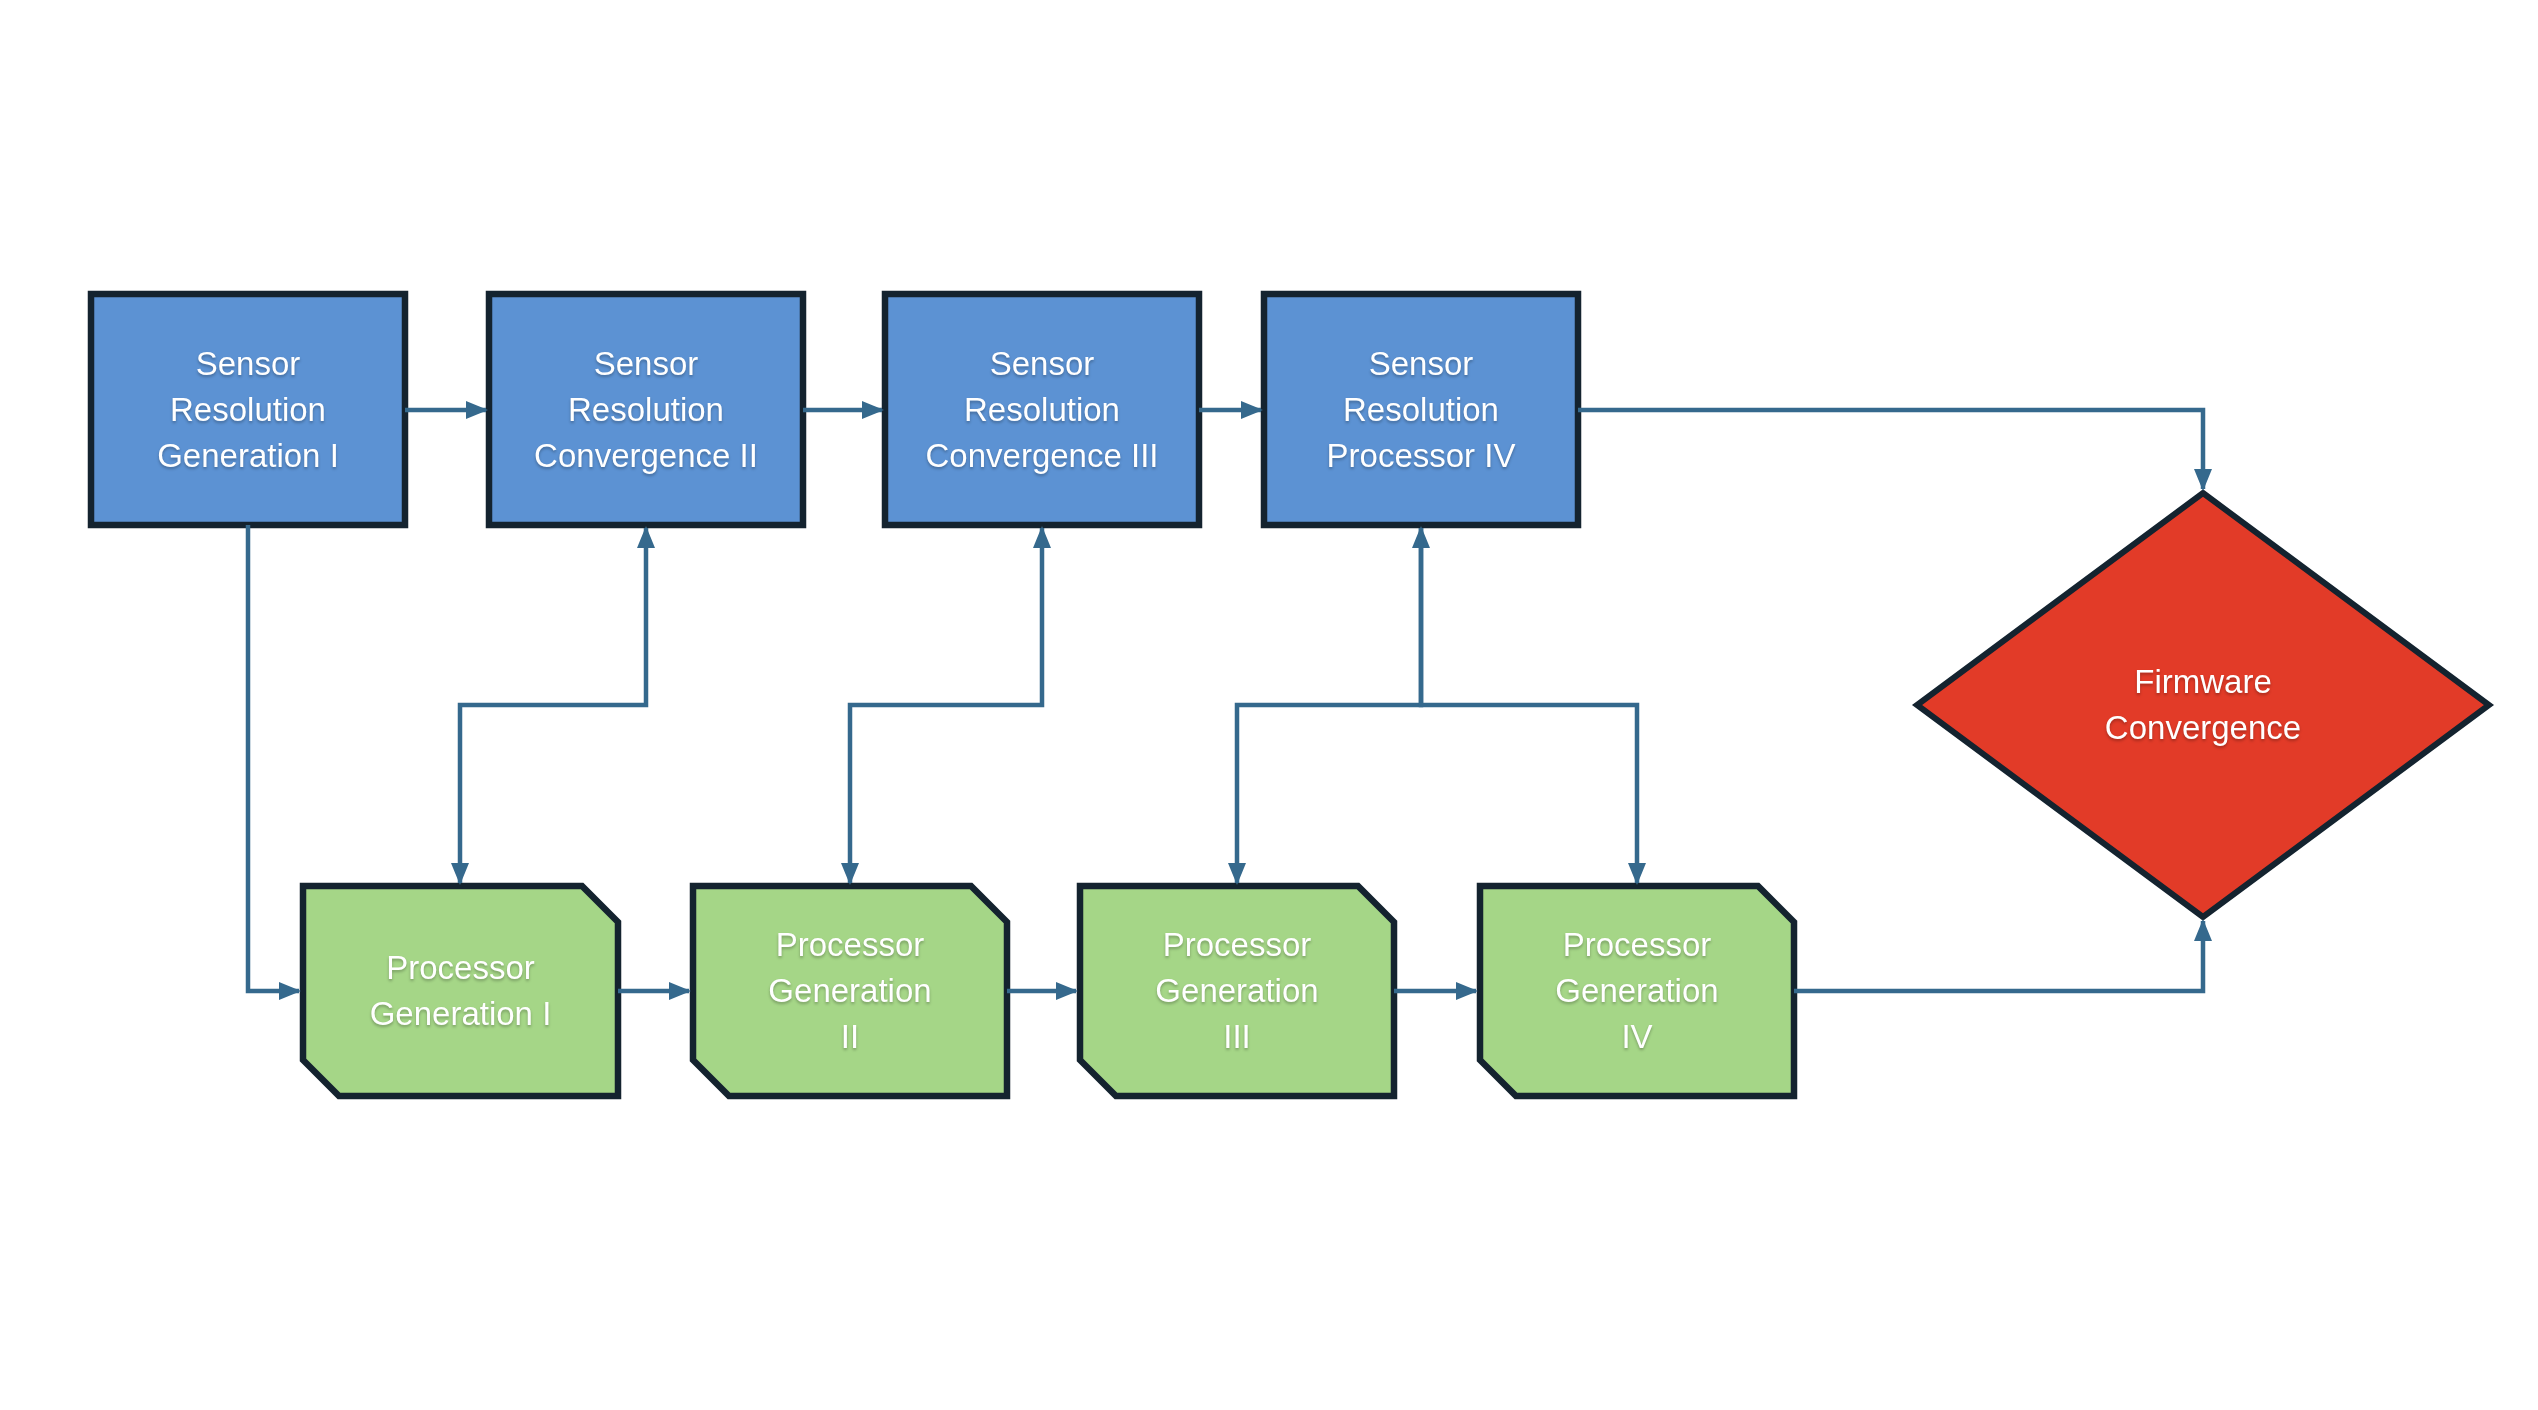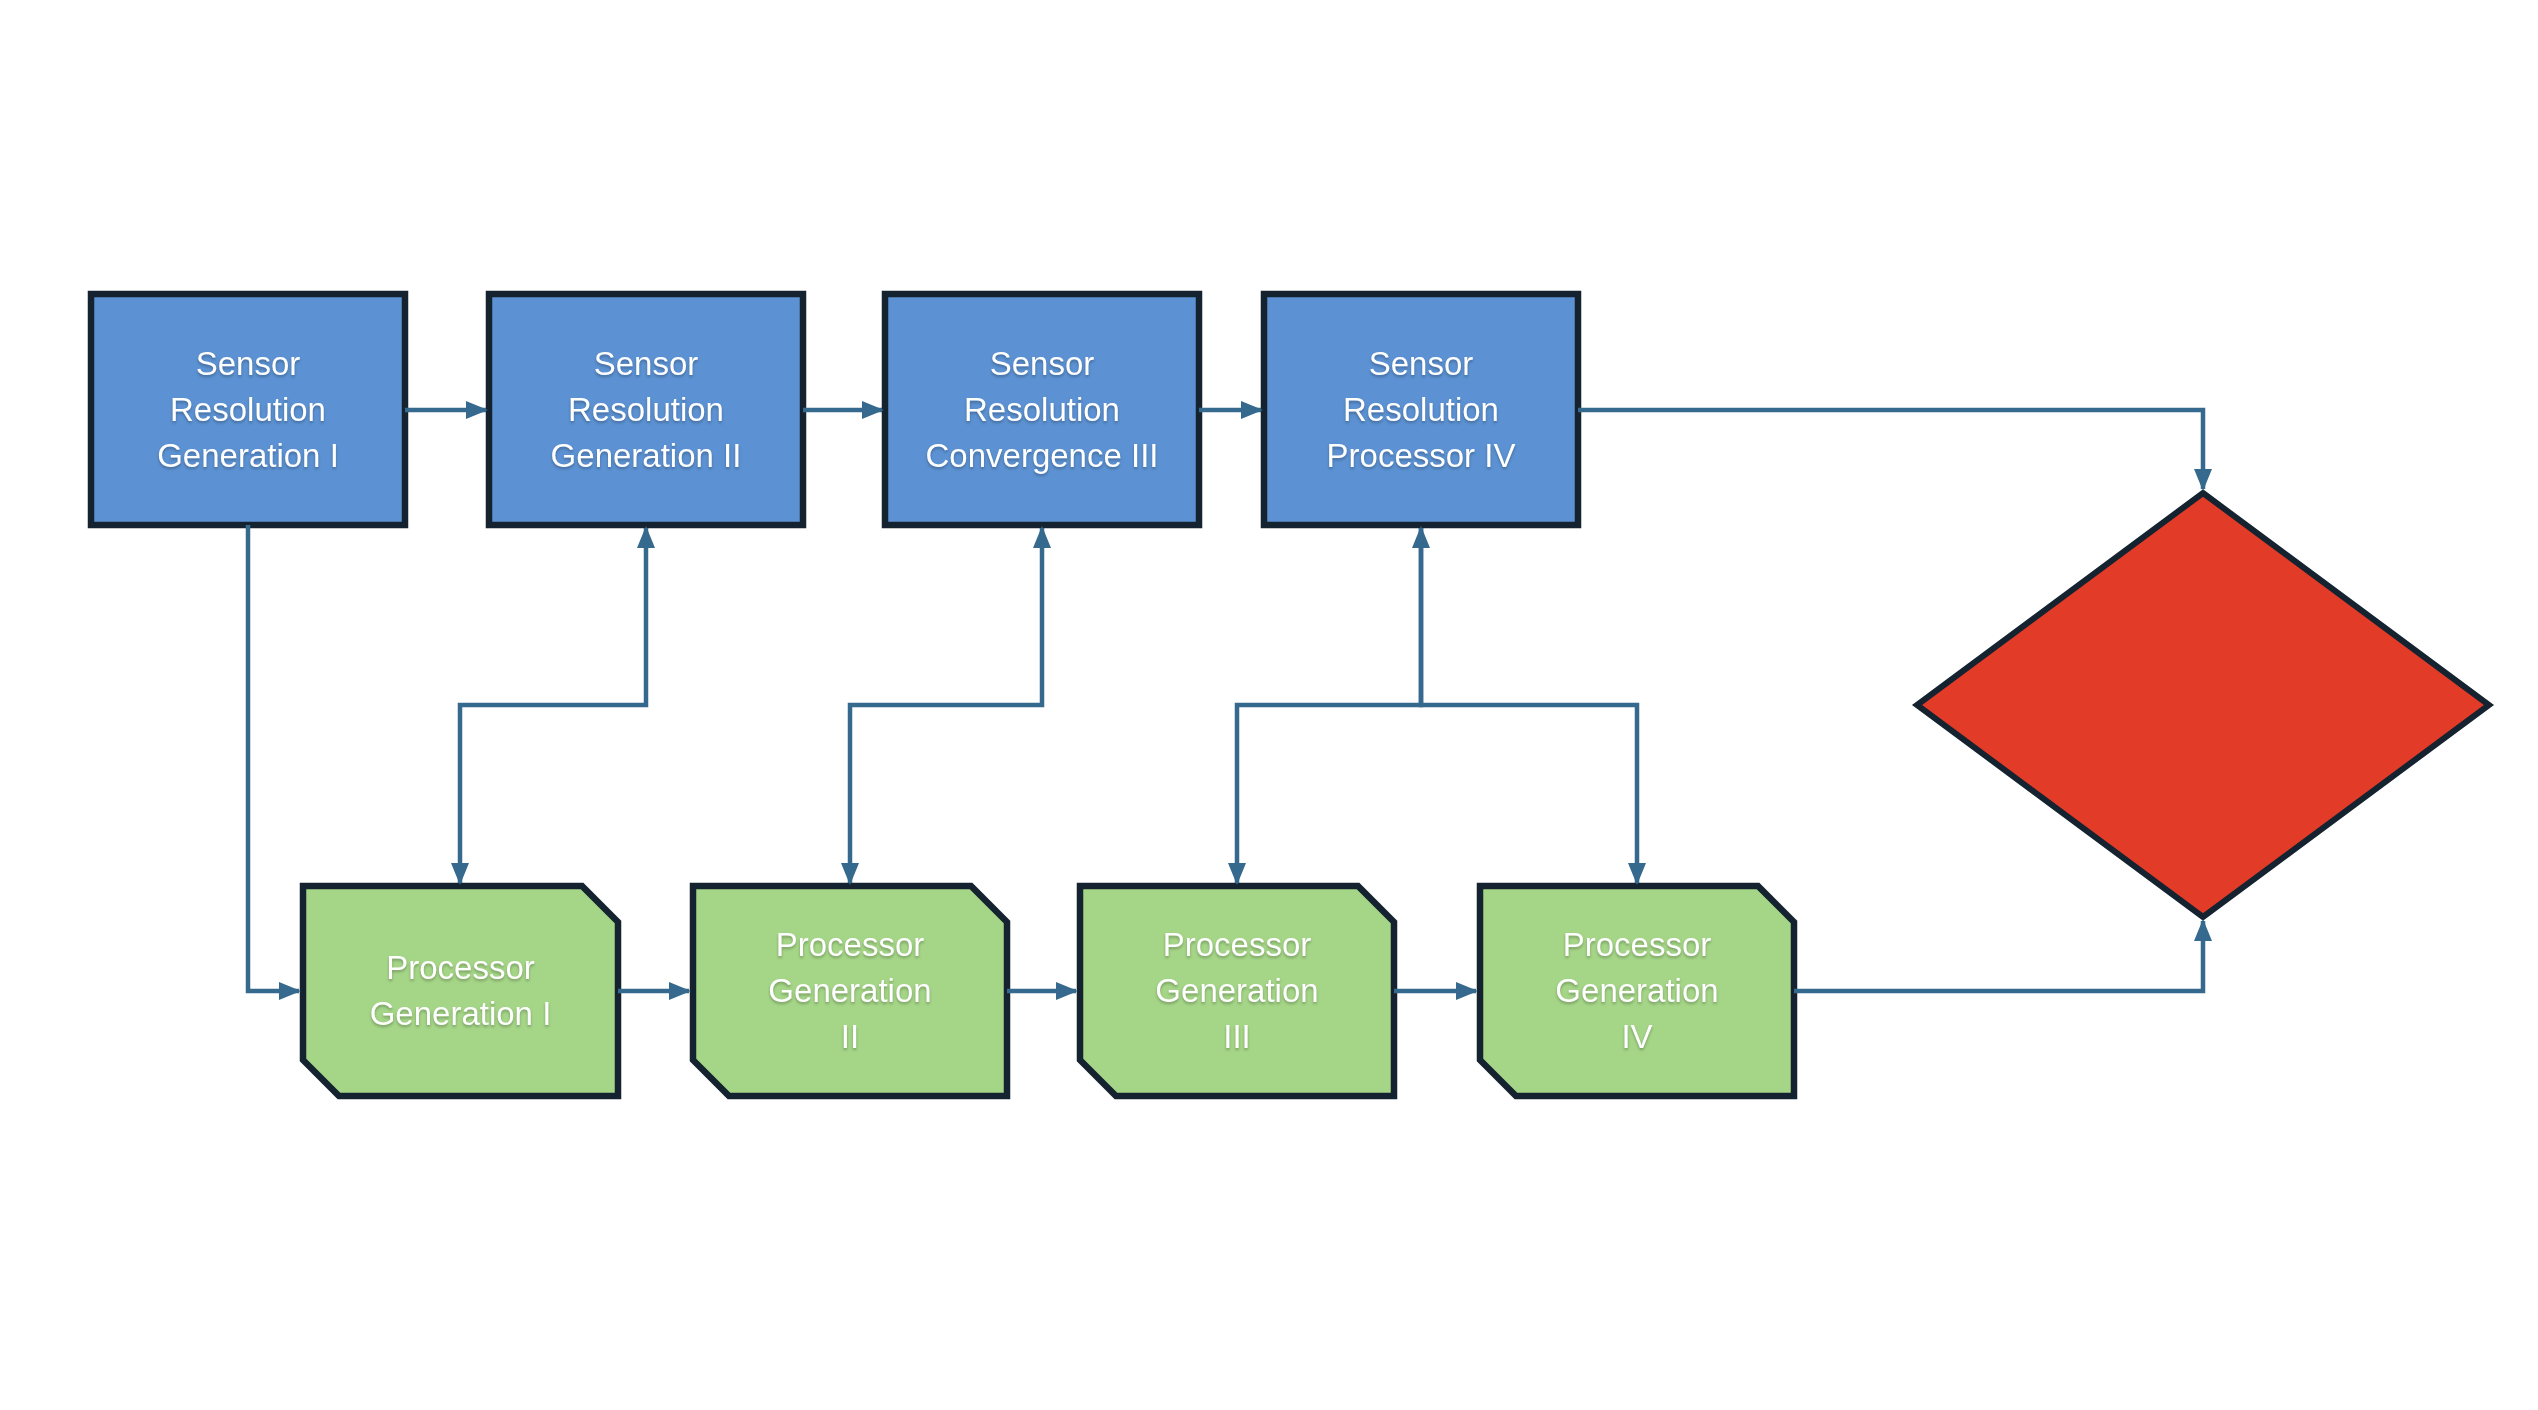--- a/index.html
+++ b/index.html
@@ -82,21 +82,21 @@
   </svg>
 
   <div class="node-label" style="left:91px; top:294px; width:314px; height:231px;">
     <span>Sensor</span>
     <span>Resolution</span>
     <span>Generation I</span>
   </div>
   <div class="node-label" style="left:489px; top:294px; width:314px; height:231px;">
     <span>Sensor</span>
     <span>Resolution</span>
-    <span>Generation II</span>
+    <span>Convergence II</span>
   </div>
   <div class="node-label" style="left:885px; top:294px; width:314px; height:231px;">
     <span>Sensor</span>
     <span>Resolution</span>
     <span>Convergence III</span>
   </div>
   <div class="node-label" style="left:1264px; top:294px; width:314px; height:231px;">
     <span>Sensor</span>
     <span>Resolution</span>
     <span>Processor IV</span>
@@ -115,14 +115,18 @@
     <span>Processor</span>
     <span>Generation</span>
     <span>III</span>
   </div>
   <div class="node-label" style="left:1480px; top:886px; width:314px; height:210px;">
     <span>Processor</span>
     <span>Generation</span>
     <span>IV</span>
   </div>
 
+  <div class="node-label" style="left:1917px; top:493px; width:572px; height:424px;">
+    <span>Firmware</span>
+    <span>Convergence</span>
+  </div>
 
 </div>
 
 </body></html>

